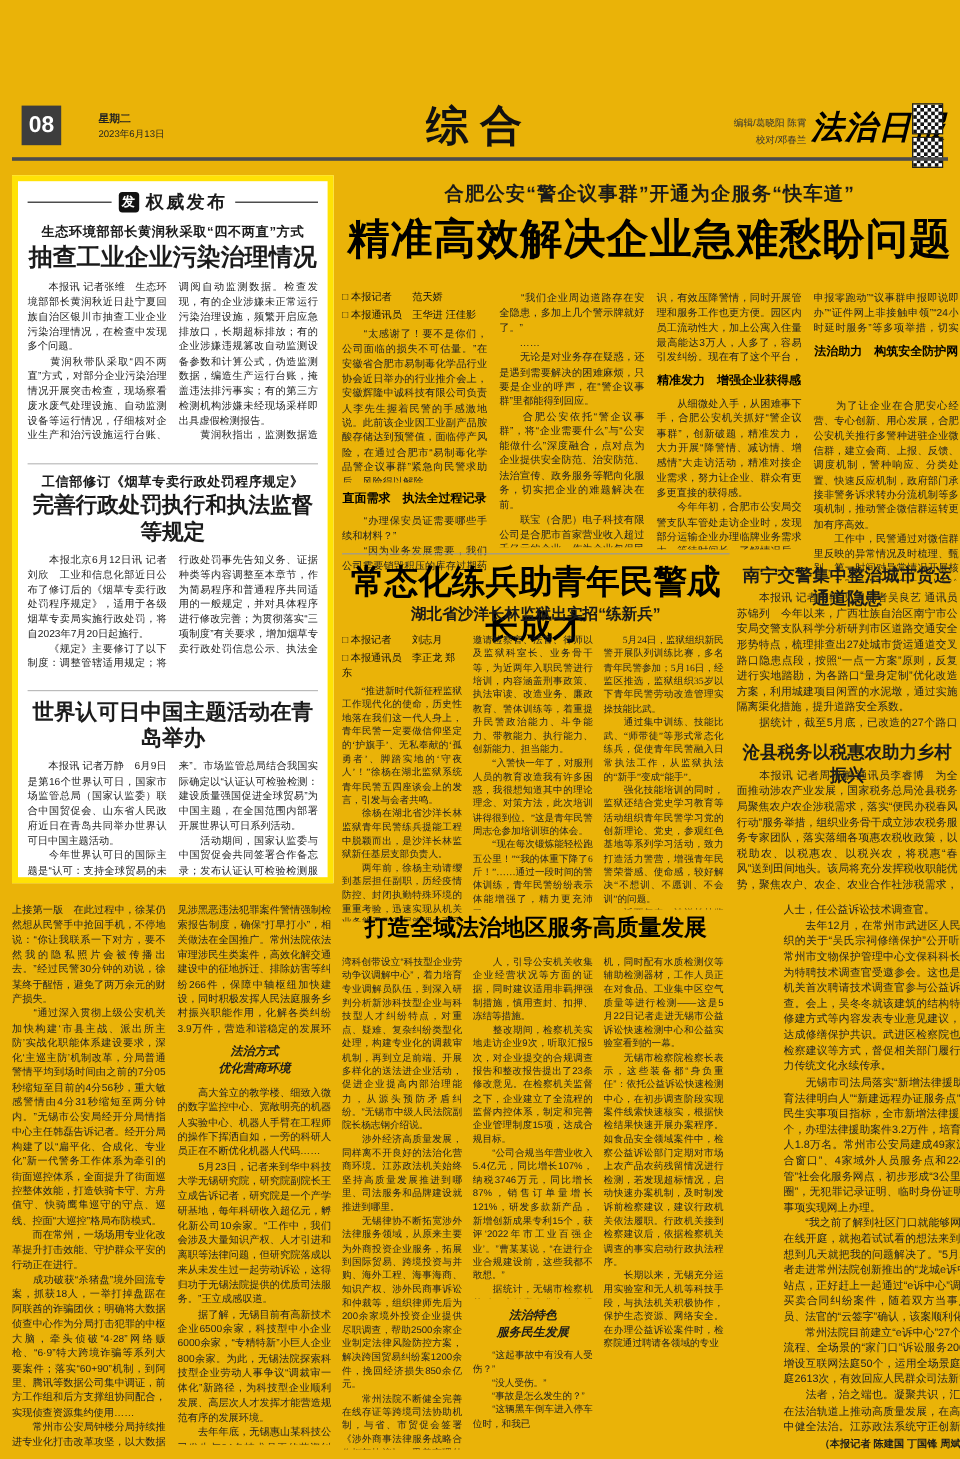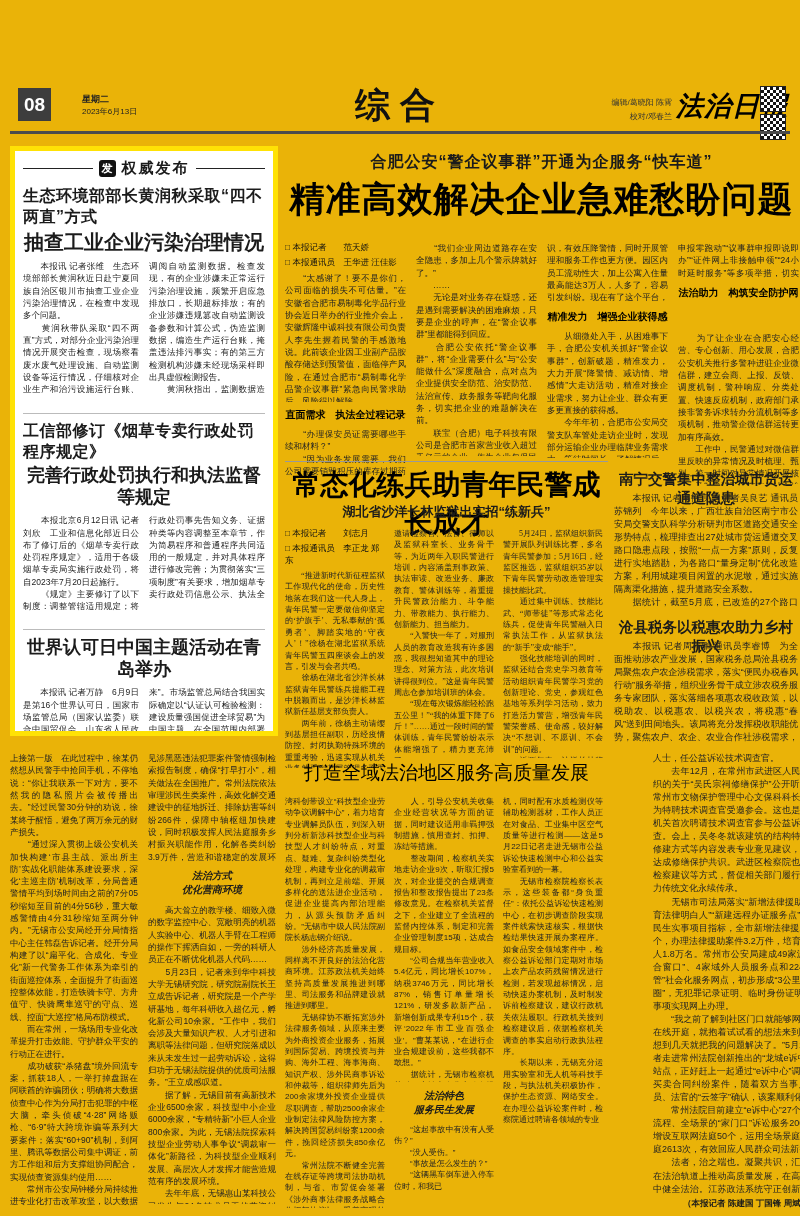--- a/index.html
+++ b/index.html
@@ -25,21 +25,21 @@
         border:1px solid #222; }
   .toprule { left:10px; top:131px; width:780px; height:3px; background:#4c4c4c; }
   
   .authbox { left:10px; top:146px; width:268px; height:590px; border:5px solid #ffe205;
              background:#fff; padding:6px 8px; overflow:hidden; }
   .badge-row { display:flex; align-items:center; gap:6px; margin:2px 0 8px 0; }
   .badge-line { flex:1; height:1px; background:#222; }
   .badge-icon { width:17px; height:17px; background:#111; color:#fff; font-size:11px; font-weight:bold;
                 display:flex; align-items:center; justify-content:center; border-radius:3px; }
   .badge-label { font-size:15px; font-weight:bold; letter-spacing:2px; }
-  .kicker-sm { text-align:left; font-size:16px; font-weight:bold; letter-spacing:0.5px; margin:4px 0 2px; }
+  .kicker-sm { text-align:center; font-size:11px; font-weight:bold; letter-spacing:0.5px; margin:4px 0 2px; }
   .title-a { text-align:center; font-size:20px; font-weight:bold; letter-spacing:0px; line-height:1.2;
              font-family:"Liberation Serif","DejaVu Serif",serif; margin:2px 0 6px; }
   .title-b { text-align:center; font-size:18px; font-weight:bold; line-height:1.2;
              font-family:"Liberation Serif","DejaVu Serif",serif; margin:2px 0 6px; }
   .twocol { column-count:2; column-gap:10px; column-fill:auto; }
   .sep { height:1px; background:#bbb; margin:7px 0; }
   
   .main-kicker { left:285px; top:152px; width:513px; text-align:center; font-size:16px; font-weight:bold;
                  letter-spacing:1px; }
   .main-title { left:283px; top:176px; width:517px; text-align:center; font-size:35px; font-weight:900;
@@ -50,21 +50,21 @@
   
   .hsep { height:1px; background:#999; }
   .t-title { left:285px; top:466px; width:323px; text-align:center; font-size:28px; font-weight:bold;
              font-family:"Liberation Serif","DejaVu Serif",serif; color:#000; }
   .t-sub { left:285px; top:503px; width:323px; text-align:center; font-size:13px; font-weight:bold; }
   .tcol { width:100px; height:230px; top:528px;font-family:Liberation Serif, serif; }
   
   .brief-title { left:614px; width:184px; text-align:center; font-size:14.5px; font-weight:bold;
                  font-family:"Liberation Serif","DejaVu Serif",serif; }
   
-  .f-title { left:285px; top:760px; width:323px; text-align:center; font-size:19px; font-weight:normal;
+  .f-title { left:285px; top:760px; width:323px; text-align:center; font-size:19px; font-weight:bold;
              font-family:"Liberation Serif","DejaVu Serif",serif; color:#000; }
   .fsub { font-weight:bold; font-style:italic; font-size:10px; text-align:center; margin:7px 0;
           white-space:pre-line; font-family:"Liberation Serif","DejaVu Serif",serif; }
   .fcol-l { width:128px; top:752px; height:456px; }
   .fcol-m { width:100px; top:796px; height:412px; }
   .fcol-r { left:614px; top:752px; width:184px; height:458px; display:flex; flex-direction:column;margin-left:39px; }
   .fcol-r .bt { flex:1; }
   .signature { font-size:8.5px; font-weight:bold; text-align:right; padding-top:3px; }
 </style>
 </head>

